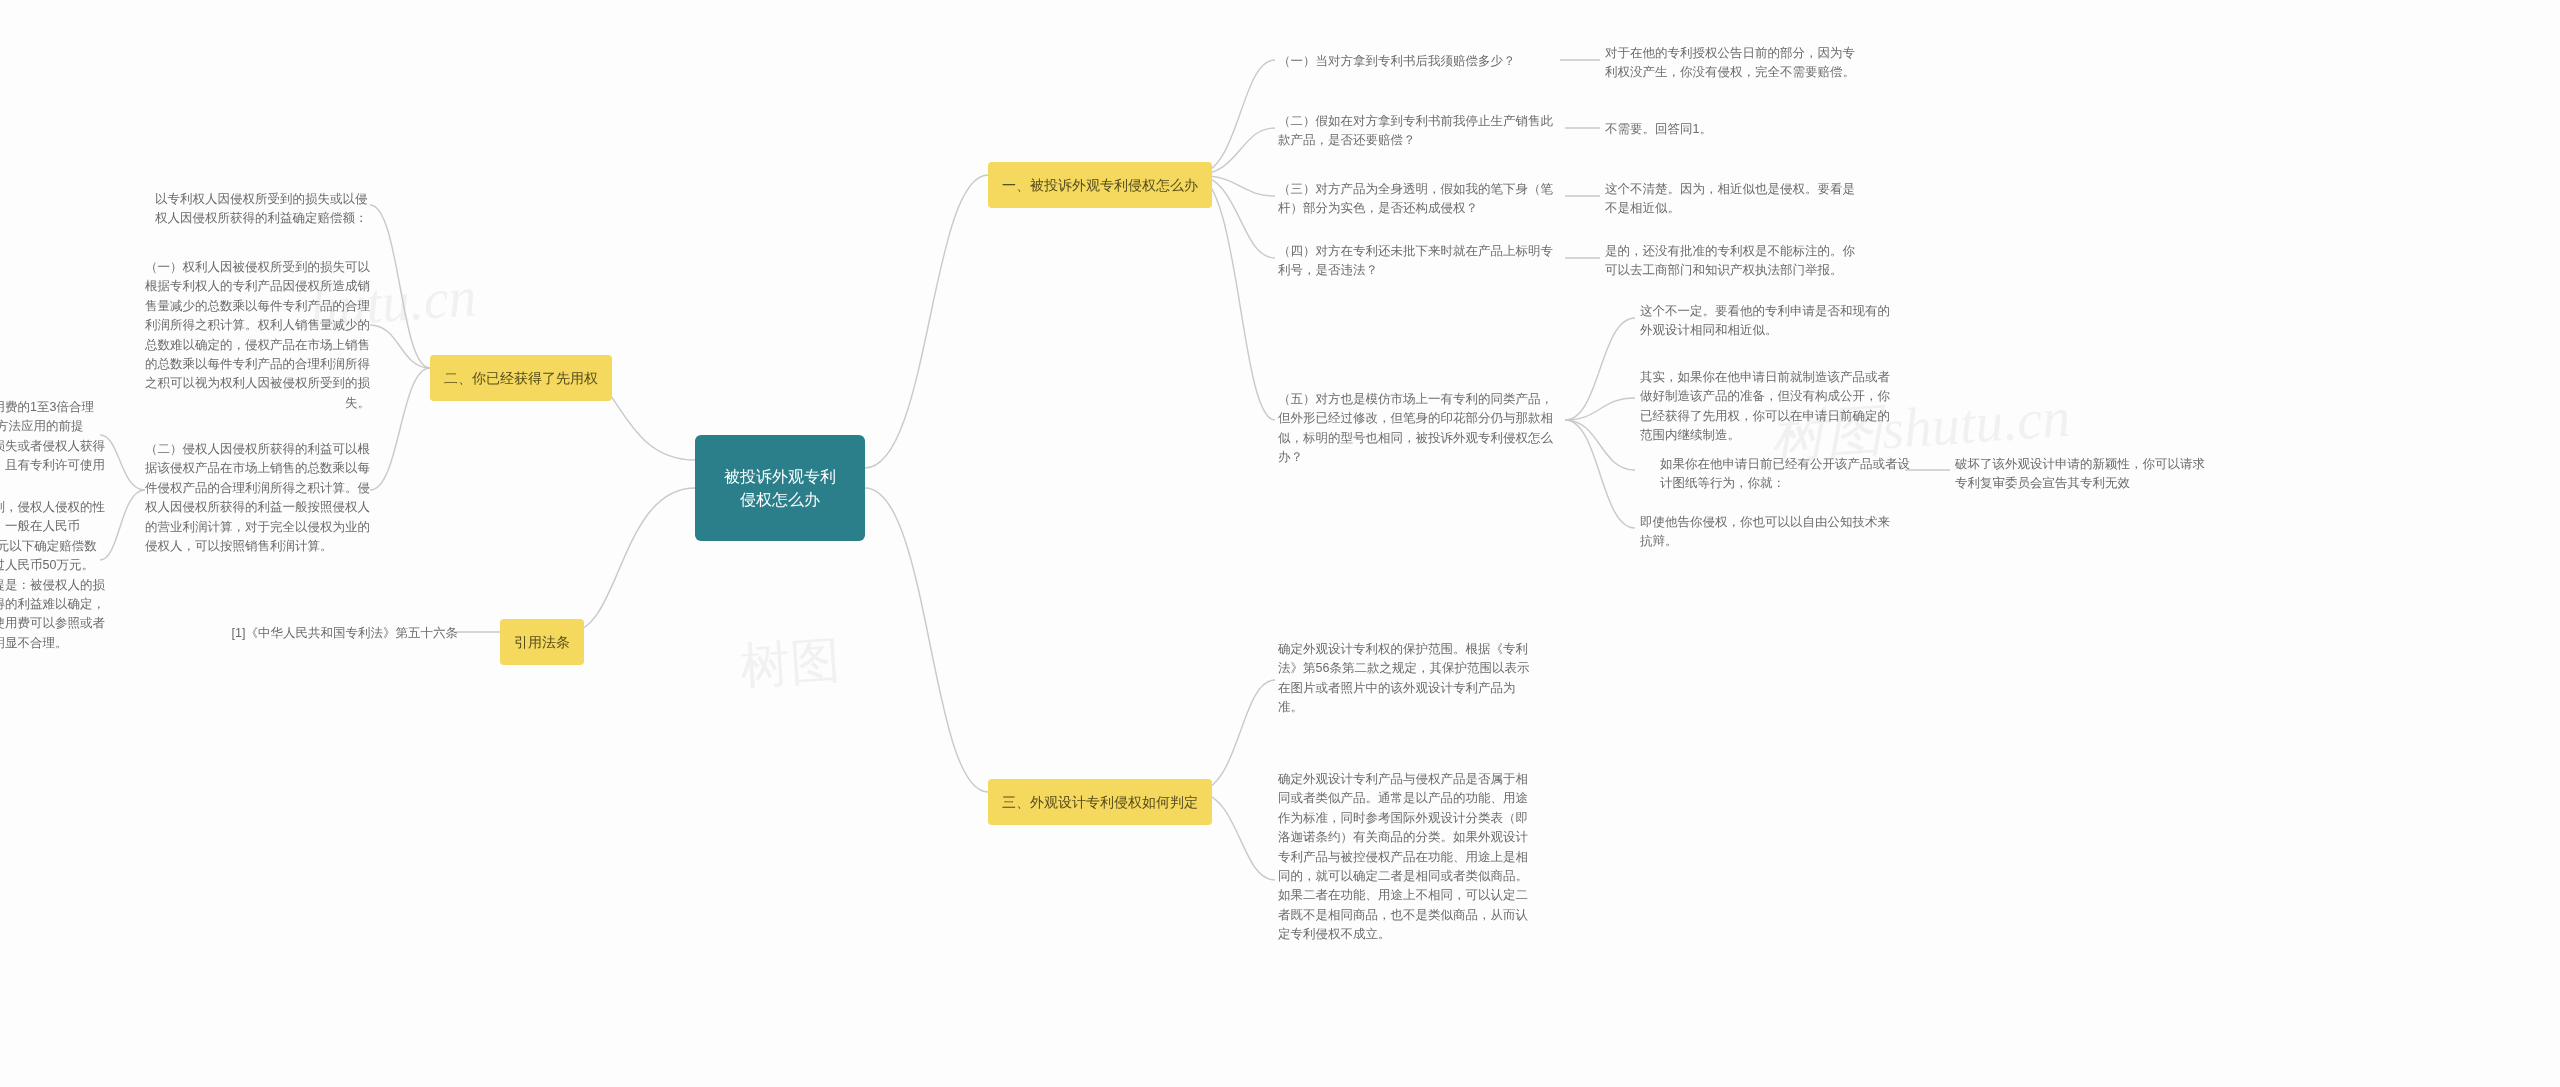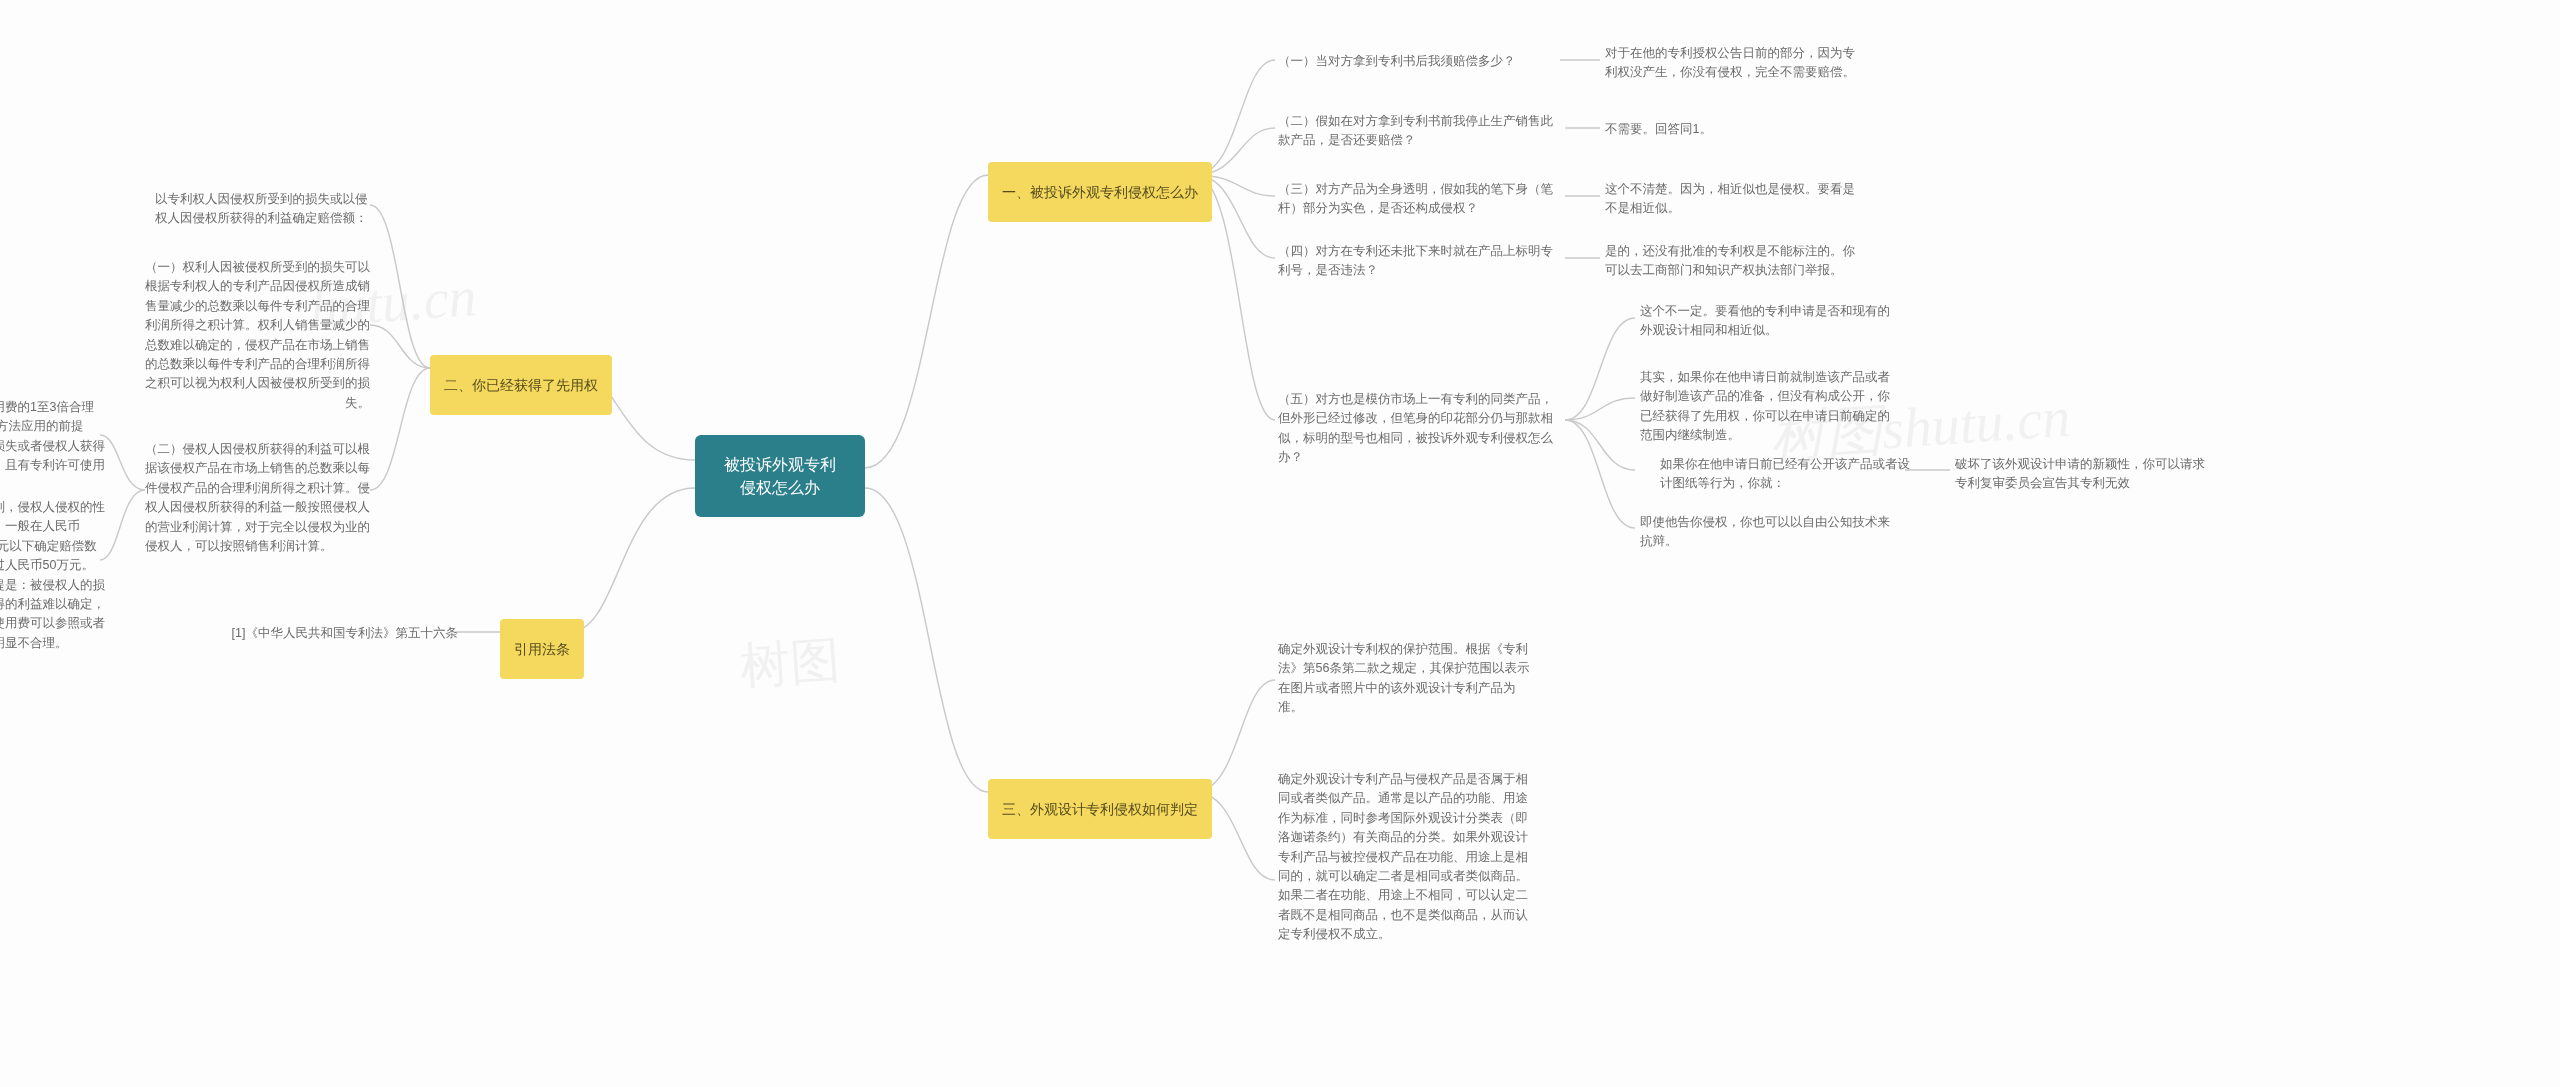--- a/index.html
+++ b/index.html
@@ -21,30 +21,30 @@
   }
   .node {
     position: absolute;
     font-size: 13px;
     line-height: 1.45;
     color: #4a4a4a;
   }
   .root-node {
     background: #2b7f8a;
     color: #fff;
-    padding: 18px 22px;
+    padding: 30px 22px;
     border-radius: 6px;
     text-align: center;
     font-size: 16px;
     width: 170px;
   }
   .branch-node {
     background: #f5d85e;
     color: #554d1c;
-    padding: 20px 14px;
+    padding: 13px 14px;
     border-radius: 4px;
     font-size: 14px;
     white-space: nowrap;
   }
   .leaf-node {
     color: #6a6a6a;
     font-size: 12.5px;
     line-height: 1.55;
   }
   .watermark {

